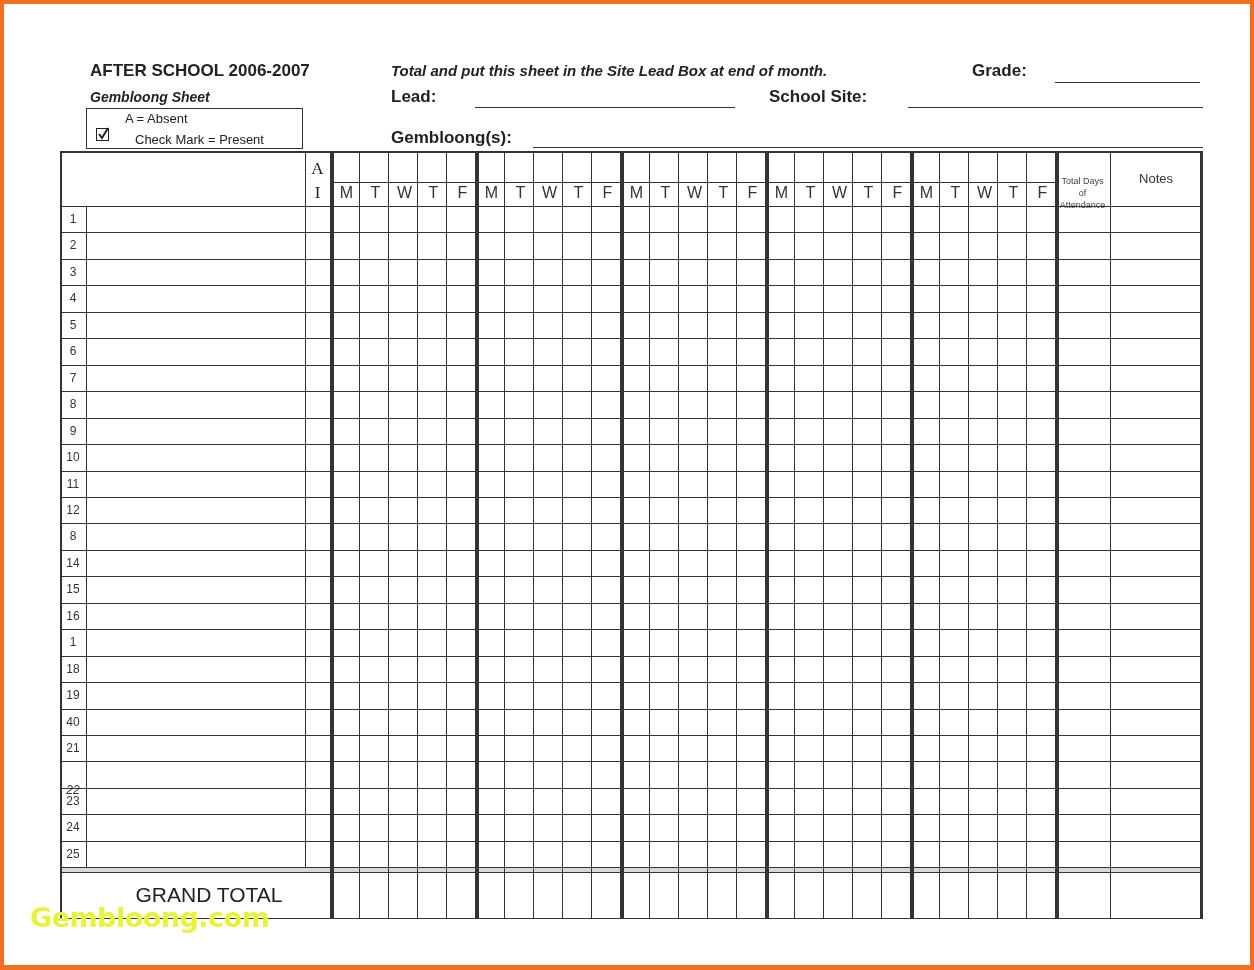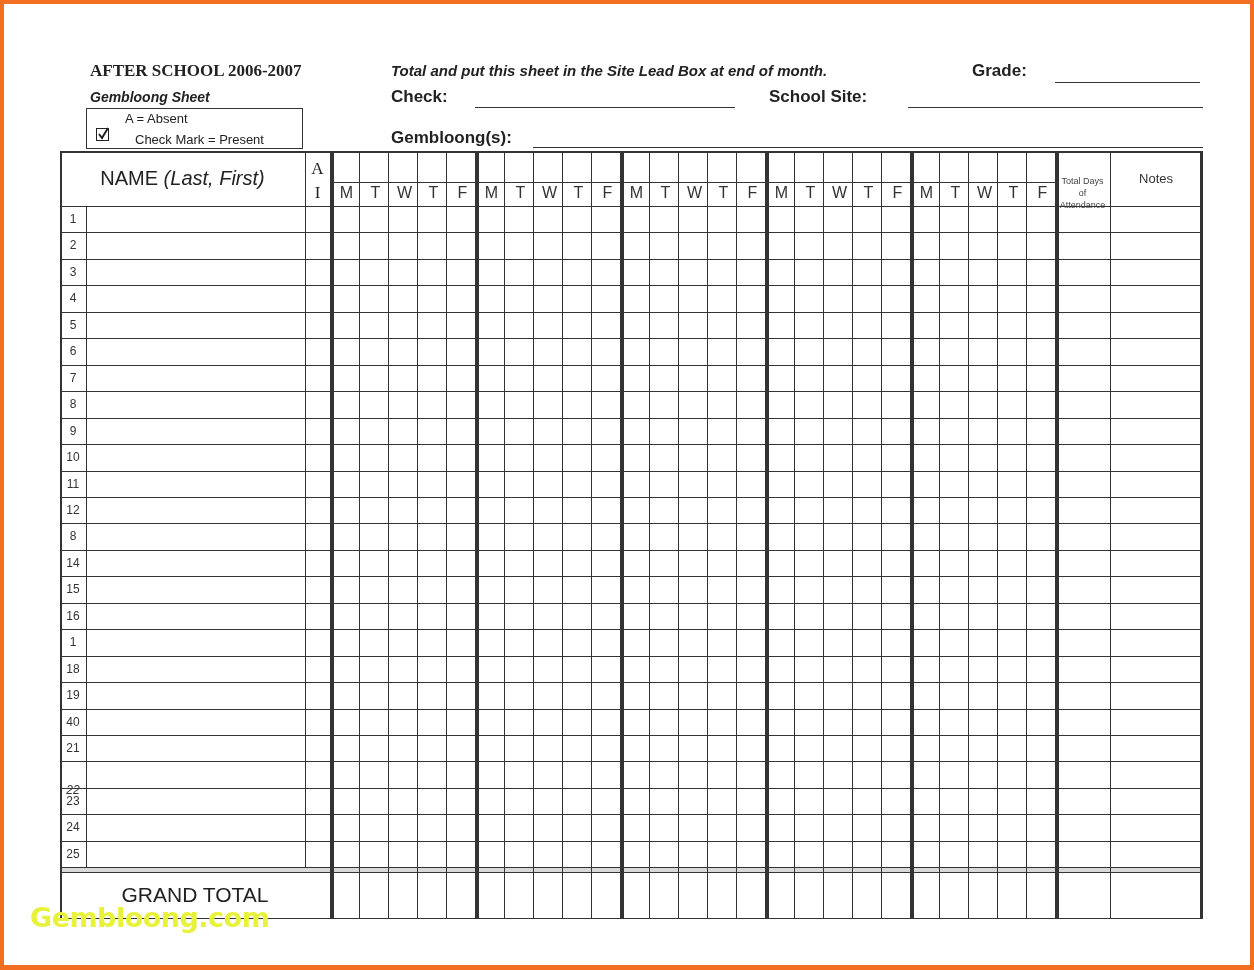--- a/index.html
+++ b/index.html
@@ -1,21 +1,21 @@
 <!DOCTYPE html>
 <html><head>
 <meta charset="utf-8">
 <style>
   html, body { margin:0; padding:0; }
   body { width:1254px; height:970px; position:relative; background:#ffffff; overflow:hidden;
          font-family:"Liberation Sans", sans-serif; color:#222; }
   .frame { position:absolute; left:0; top:0; width:1254px; height:970px; box-sizing:border-box;
            border:4px solid #f26f21; border-bottom-width:5px; pointer-events:none; }
   .abs { position:absolute; white-space:nowrap; }
-  .title { left:90px; top:61px; font-size:17px; font-weight:bold; color:#222;font-family:Liberation Serif, serif; }
+  .title { left:90px; top:61px; font-size:17px; font-weight:bold; color:#222; }
   .subtitle { left:90px; top:89px; font-size:14px; font-weight:bold; font-style:italic; }
   .legend { left:86px; top:108px; width:217px; height:41px; border:1.5px solid #333; box-sizing:border-box; }
   .legend .l1 { position:absolute; left:3px; top:2px; font-size:13px;margin-left:35px; }
   .legend .chk { position:absolute; left:9px; top:19px; width:13px; height:13px; border:1.5px solid #222; box-sizing:border-box; }
   .legend .chk svg { position:absolute; left:0; top:-2px; }
   .legend .l2 { position:absolute; left:48px; top:23px; font-size:13px; }
   .instr { left:391px; top:62px; font-size:15px; font-weight:bold; font-style:italic; }
   .lbl { font-size:17px; font-weight:bold; }
   .uline { position:absolute; height:0; border-top:1.6px solid #333; }
   
@@ -45,45 +45,41 @@
       </svg>
   </span>
   <span class="l2">Check Mark = Present</span>
 </div>
 
 <div class="abs instr">Total and put this sheet in the Site Lead Box at end of month.</div>
 
 <div class="abs lbl" style="left:972px; top:61px;">Grade:</div>
 <div class="uline" style="left:1055px; top:82px; width:145px;"></div>
 
-<div class="abs lbl" style="left:391px; top:87px;">Check:</div>
+<div class="abs lbl" style="left:391px; top:87px;">Lead:</div>
 <div class="uline" style="left:475px; top:107px; width:260px;"></div>
 
 <div class="abs lbl" style="left:769px; top:87px;">School Site:</div>
 <div class="uline" style="left:908px; top:107px; width:295px;"></div>
 
 <div class="abs lbl" style="left:391px; top:128px;">Gembloong(s):</div>
 <div class="uline" style="left:533px; top:147px; width:670px;"></div>
 
 <div class="grid" id="grid">
-  <div class="cell-text" style="left:0; width:245px; top:16px; font-size:20px;">
-    <span>NAME</span>
-    <i>(Last, First)</i>
-  </div>
   <div class="cell-text" style="left:245px; width:25px; top:8px; font-size:17px; font-family:'Liberation Serif', serif;">A</div>
   <div class="cell-text" style="left:245px; width:25px; top:32px; font-size:17px; font-family:'Liberation Serif', serif;">I</div>
 
   <div class="cell-text" style="left:995px; width:55px; top:24px; font-size:9px; line-height:12px; color:#444;">
     <div>Total Days</div>
     <div>of</div>
     <div>Attendance</div>
   </div>
   <div class="cell-text" style="left:1050px; width:92px; top:20px; font-size:13px; color:#333;">Notes</div>
 
-  <div class="cell-text" style="left:0; width:270px; top:732px; font-size:21px; color:#222;">GRAND TOTAL</div>
+  <div class="cell-text" style="left:14px; width:270px; top:732px; font-size:21px; color:#222;">GRAND TOTAL</div>
 <div class="hline" style="top: 0px; border-top-width: 2.5px;"></div>
     <div class="hline" style="top: 31px; border-top-width: 1.5px; left: 270px; right: 148px;"></div>
     <div class="hline" style="top: 55px; border-top-width: 1.5px;"></div>
     <div class="hline" style="top: 81.45px; border-top-width: 1.5px;"></div>
     <div class="hline" style="top: 107.9px; border-top-width: 1.5px;"></div>
     <div class="hline" style="top: 134.35px; border-top-width: 1.5px;"></div>
     <div class="hline" style="top: 160.8px; border-top-width: 1.5px;"></div>
     <div class="hline" style="top: 187.25px; border-top-width: 1.5px;"></div>
     <div class="hline" style="top: 213.7px; border-top-width: 1.5px;"></div>
     <div class="hline" style="top: 240.15px; border-top-width: 1.5px;"></div>

